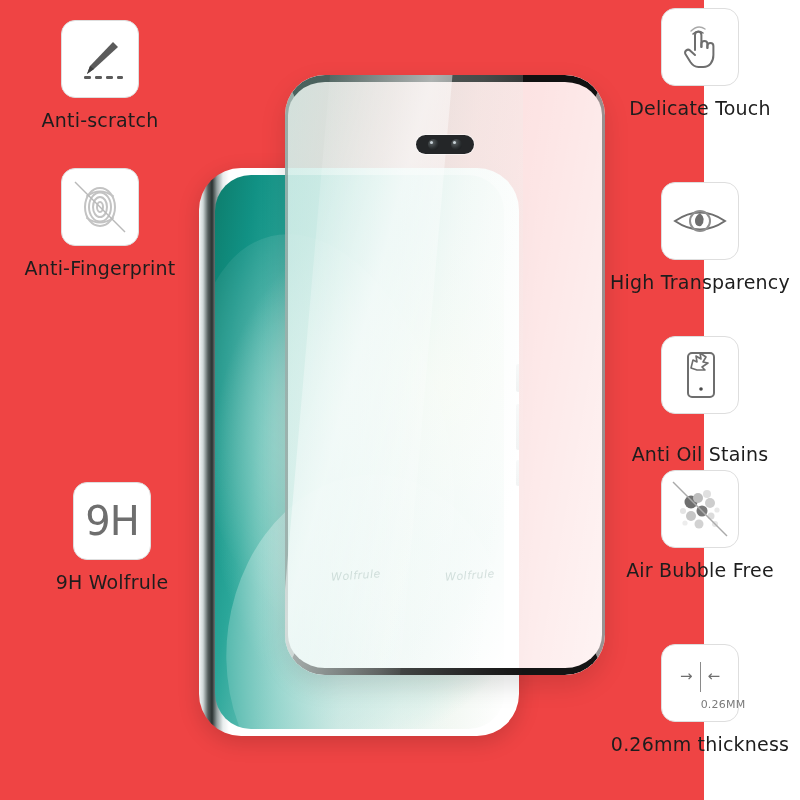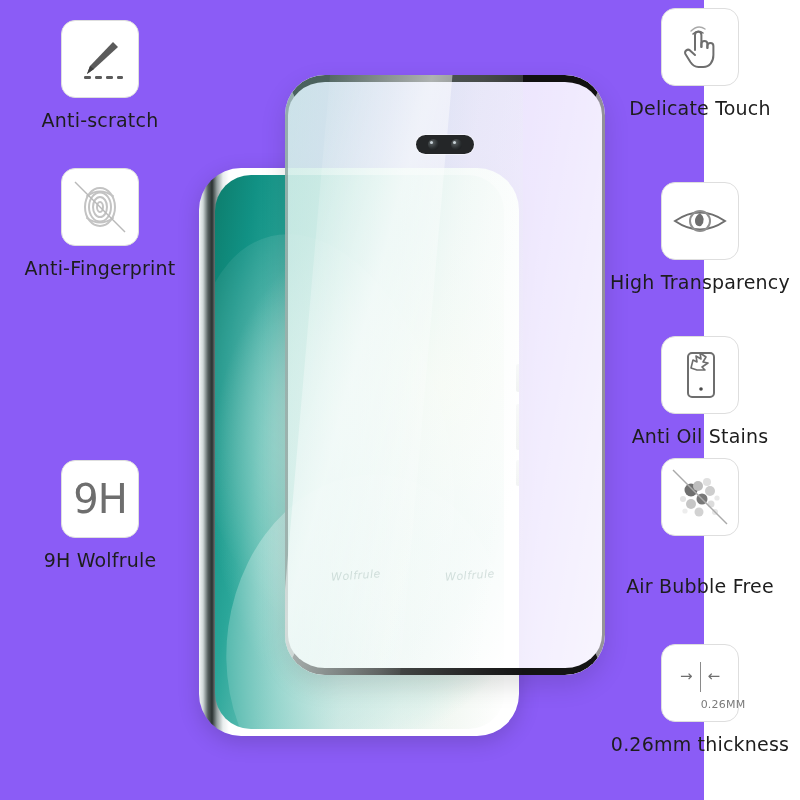--- a/index.html
+++ b/index.html
@@ -13,21 +13,21 @@
     position: relative;
     overflow: hidden;
     font-family: "DejaVu Sans", "Liberation Sans", sans-serif;
   }
 
   #page {
     position: absolute;
     left: 0; top: 0;
     width: 704px;
     height: 800px;
-    background: #8b5cf6;
+    background: #ef4444;
   }
 
   
   .feature-col {
     position: absolute;
     top: 0;
     width: 200px;
     height: 800px;
   }
   .feature-col.left  { left: 0; }
@@ -62,28 +62,28 @@
     letter-spacing: 0.2px;
     white-space: nowrap;
     text-align: center;
     line-height: 1.1;
   }
 
   
   .f-l1 { top: 20px;  }
   .f-l2 { top: 168px; }
   .f-l3 { top: 334px; }
-  .f-l4 { top: 460px; }
+  .f-l4 { top: 482px; padding-left: 12px; }
   .f-l5 { top: 638px; }
 
   
   .f-r1 { top: 8px; justify-content: flex-end;  }
   .f-r2 { top: 182px; }
-  .f-r3 { top: 336px; }
-  .f-r4 { top: 458px; gap: 28px; }
+  .f-r3 { top: 336px; gap: 18px; }
+  .f-r4 { top: 470px; }
   .f-r5 { top: 644px; }
 
   
   .hardness-text {
     font-size: 40px;
     color: #6e6e6e;
     font-family: "DejaVu Sans", "Liberation Sans", sans-serif;
     letter-spacing: -1px;
   }
 

